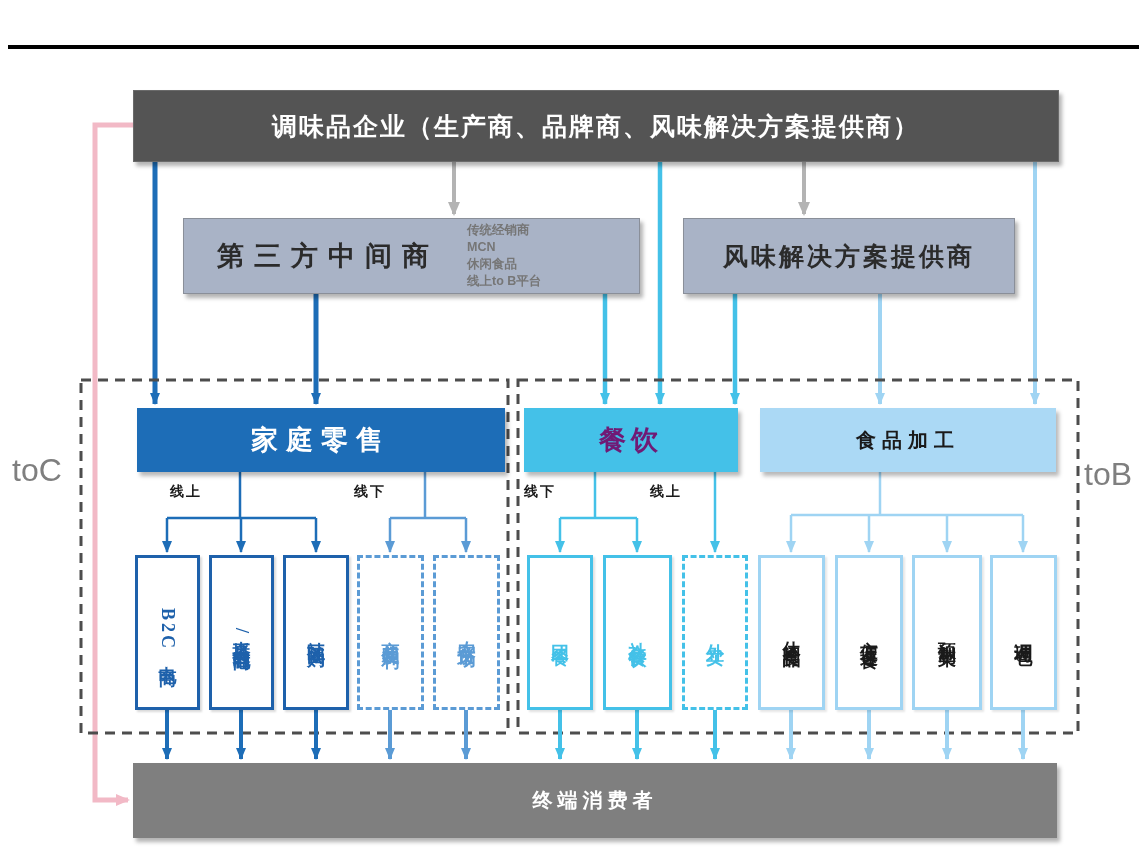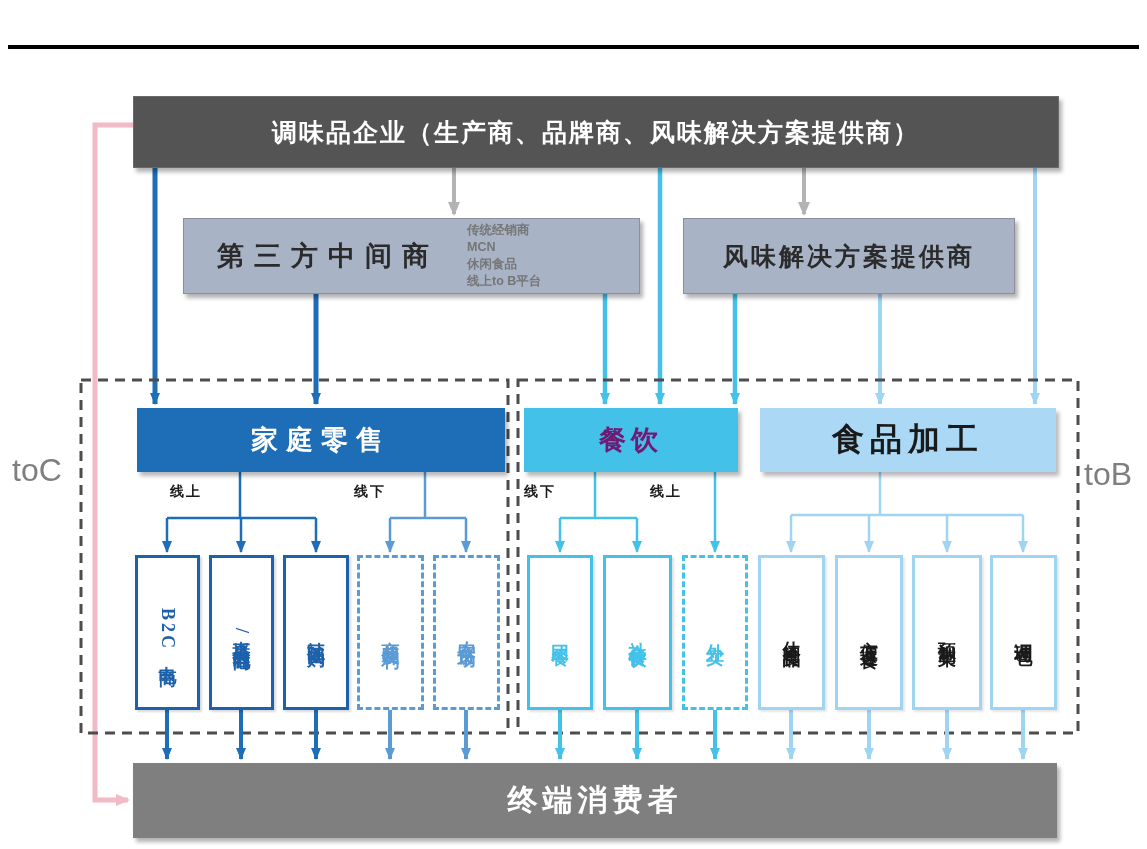--- a/index.html
+++ b/index.html
@@ -13,42 +13,42 @@
   .title{
     left:0;top:8px;width:1147px;text-align:center;
     font-size:21px;font-weight:bold;color:#000;letter-spacing:2px;
   }
   .rule{left:8px;top:45px;width:1131px;height:4px;background:#000;}
 
   .bigbox{
     display:flex;align-items:center;justify-content:center;
     color:#fff;font-weight:bold;box-shadow:3px 4px 4px rgba(0,0,0,0.30);
   }
-  .box-company{left:133px;top:96px;width:924px;height:70px;background:#545454;font-size:25px;letter-spacing:2px;border:1px solid #6a6a6a;}
-  .box-consumer{left:133px;top:763px;width:924px;height:75px;background:#7F7F7F;font-size:30px;letter-spacing:5px;}
+  .box-company{left:133px;top:90px;width:924px;height:70px;background:#545454;font-size:25px;letter-spacing:2px;border:1px solid #6a6a6a;}
+  .box-consumer{left:133px;top:763px;width:924px;height:75px;background:#7F7F7F;font-size:20px;letter-spacing:5px;}
 
   .steelbox{
     background:#A9B3C6;border:1.5px solid #8a8f99;box-shadow:3px 4px 4px rgba(0,0,0,0.30);
     display:flex;align-items:center;color:#2b2b2b;font-weight:bold;
   }
   .box-middlemen{left:183px;top:218px;width:455px;height:74px;}
   .box-middlemen .main{flex:1;text-align:center;font-size:27px;letter-spacing:10px;padding-left:5px;}
   .box-middlemen .subs{
     width:172px;font-family:"Liberation Sans","DejaVu Sans",sans-serif;
     font-weight:bold;font-size:12.5px;line-height:1.38;color:#767676;text-align:left;
   }
   .box-flavor{left:683px;top:218px;width:330px;height:74px;justify-content:center;font-size:25px;letter-spacing:3px;}
 
   .chanbox{
     display:flex;align-items:center;justify-content:center;font-weight:bold;
     box-shadow:3px 4px 4px rgba(0,0,0,0.28);
   }
   .box-retail{left:137px;top:408px;width:368px;height:64px;background:#1D6DB7;color:#fff;font-size:27px;letter-spacing:8px;}
   .box-catering{left:524px;top:408px;width:214px;height:64px;background:#44C1E8;color:#701a75;font-size:27px;letter-spacing:5px;}
-  .box-food{left:760px;top:408px;width:296px;height:64px;background:#ABD9F5;color:#1a1a1a;font-size:32px;letter-spacing:6px;}
+  .box-food{left:760px;top:408px;width:296px;height:64px;background:#ABD9F5;color:#1a1a1a;font-size:20px;letter-spacing:6px;}
 
   .sublabel{font-size:14px;font-weight:bold;color:#1a1a1a;letter-spacing:2px;}
   .sidetag{
     font-family:"Liberation Sans","DejaVu Sans",sans-serif;
     font-size:32px;color:#7F7F7F;
   }
 
   .leaf{
     top:555px;height:155px;background:#fff;
     display:flex;align-items:center;justify-content:center;

